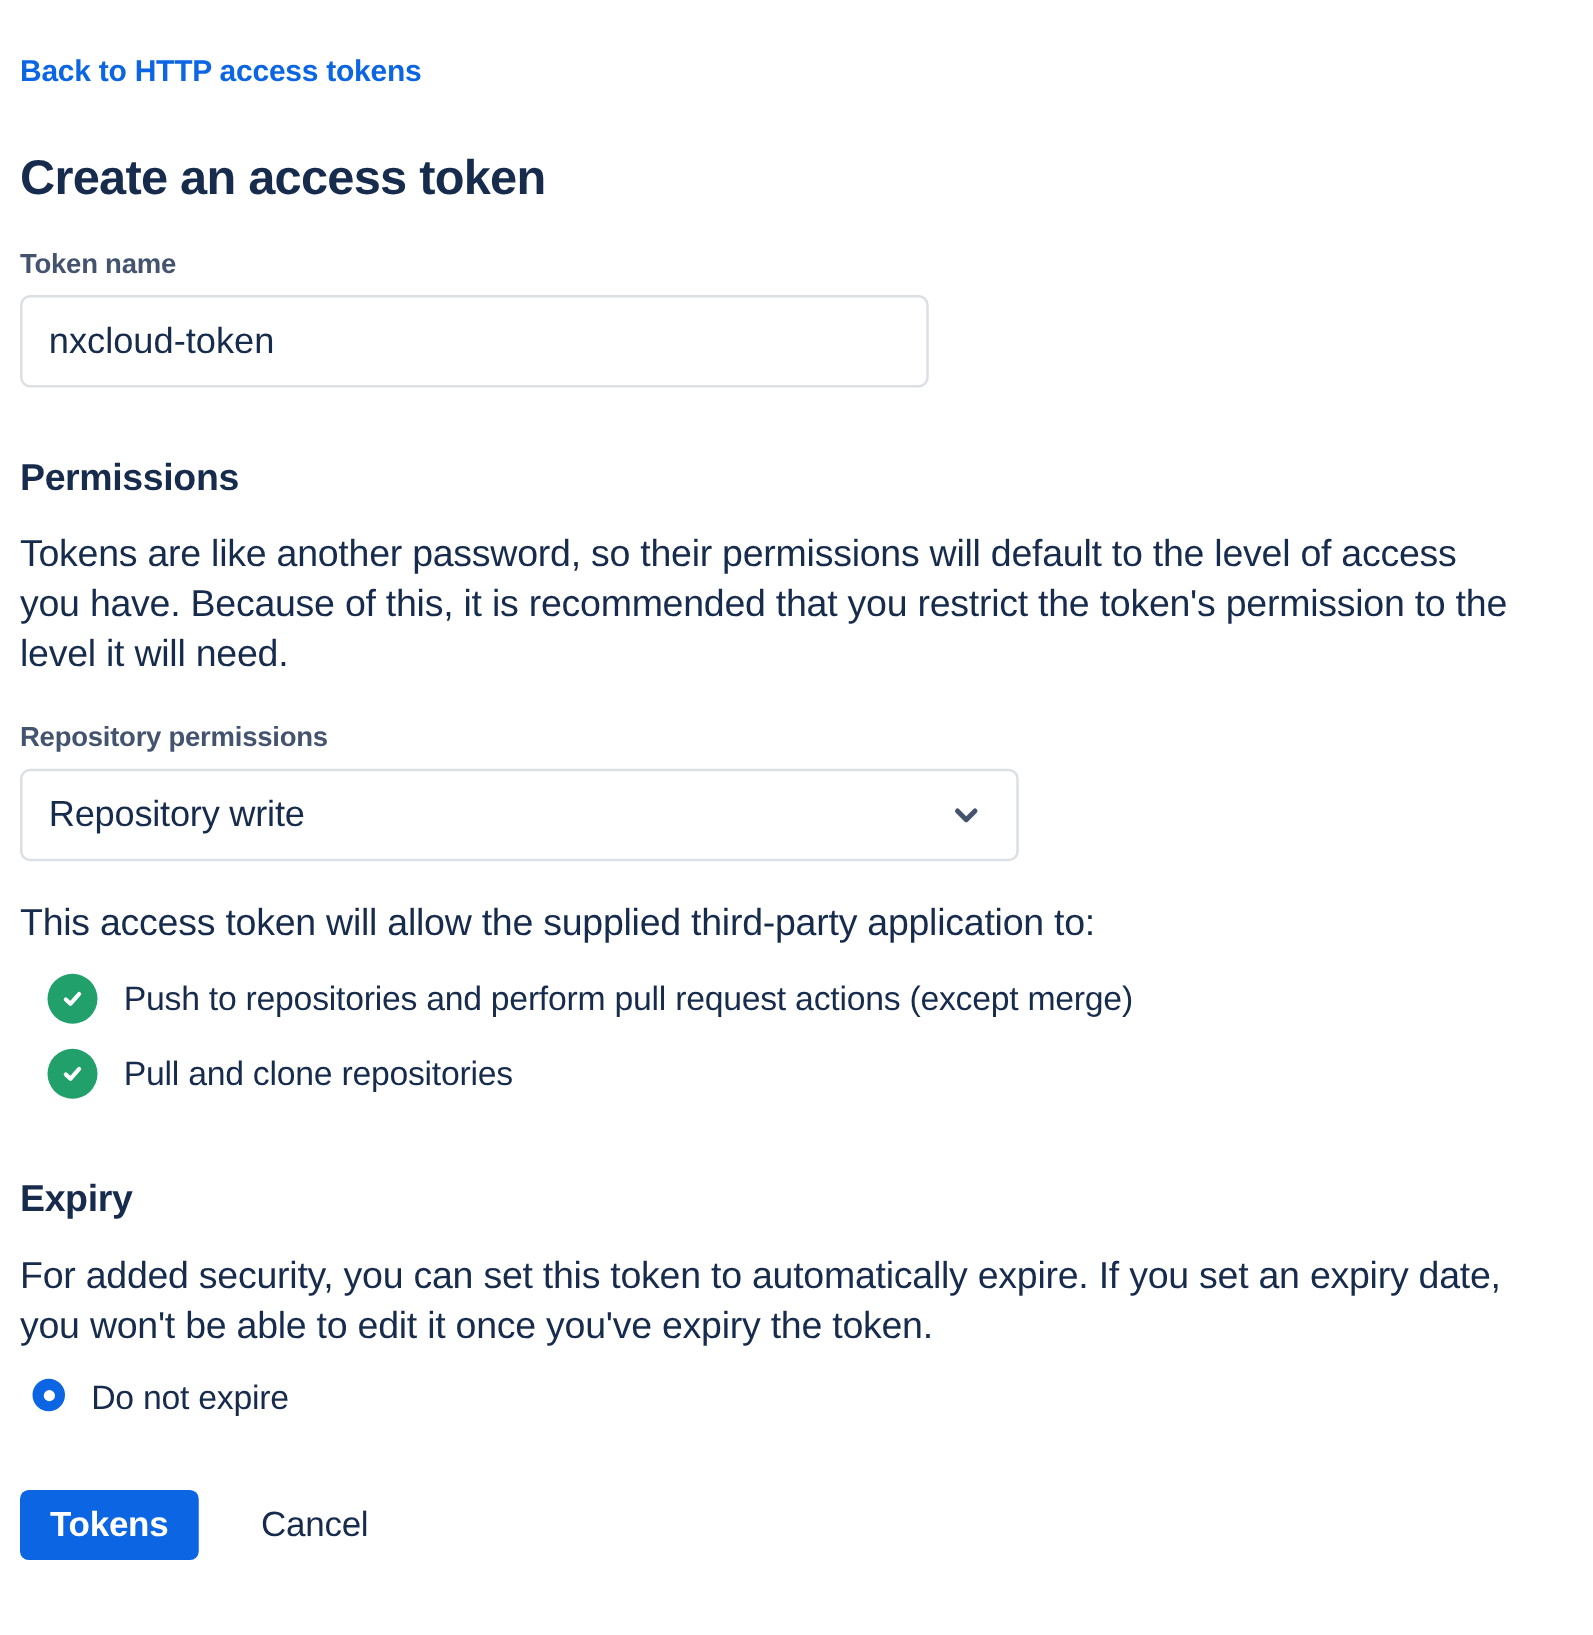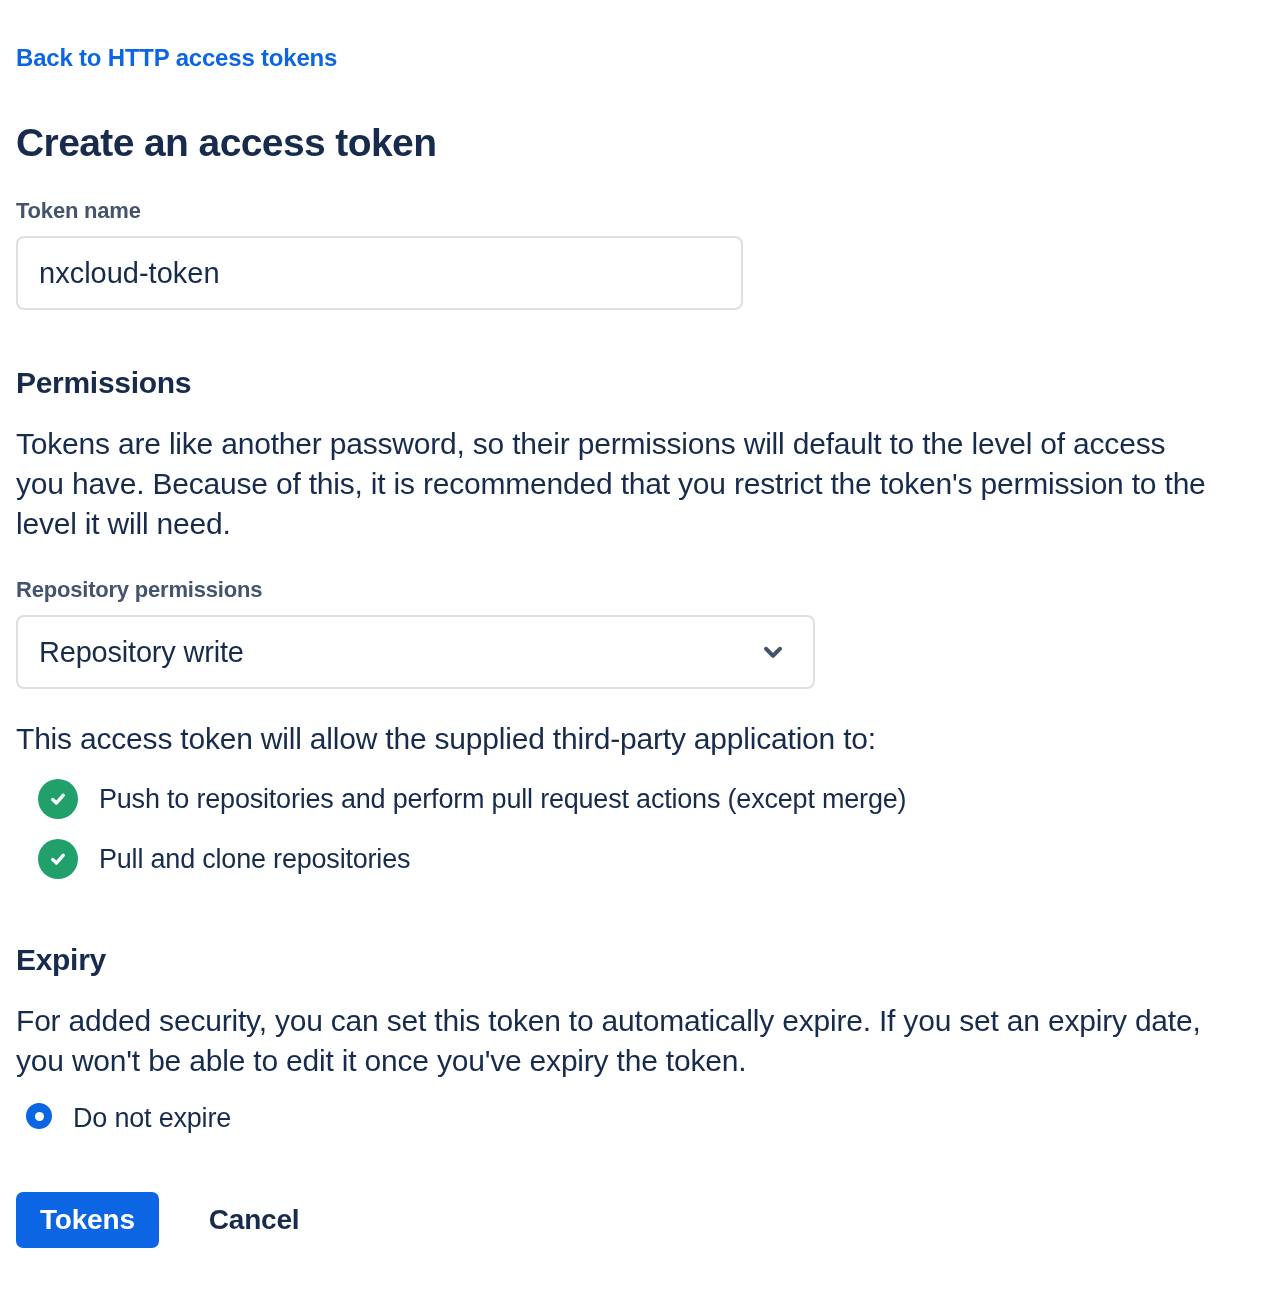--- a/index.html
+++ b/index.html
@@ -99,21 +99,21 @@
   .actions{margin-top:55px;display:flex;align-items:center;}
   .btn-primary{
     height:56px;padding:0 24px;min-width:141px;
     background:var(--primary-blue);color:#fff;border:none;border-radius:7px;
     font-family:inherit;font-size:28px;font-weight:700;letter-spacing:-0.2px;
     cursor:pointer;
   }
   .btn-subtle{
     height:56px;margin-left:50px;padding:0;
     background:transparent;border:none;color:var(--text-dark);
-    font-family:inherit;font-size:28px;font-weight:700;letter-spacing:-0.2px;
+    font-family:inherit;font-size:28px;font-weight:400;letter-spacing:-0.2px;
     cursor:pointer;
   }
 </style>
 </head>
 <body>
 
 <div class="page">
 
   <a href="#" class="back-link">Back to HTTP access tokens</a>
 

